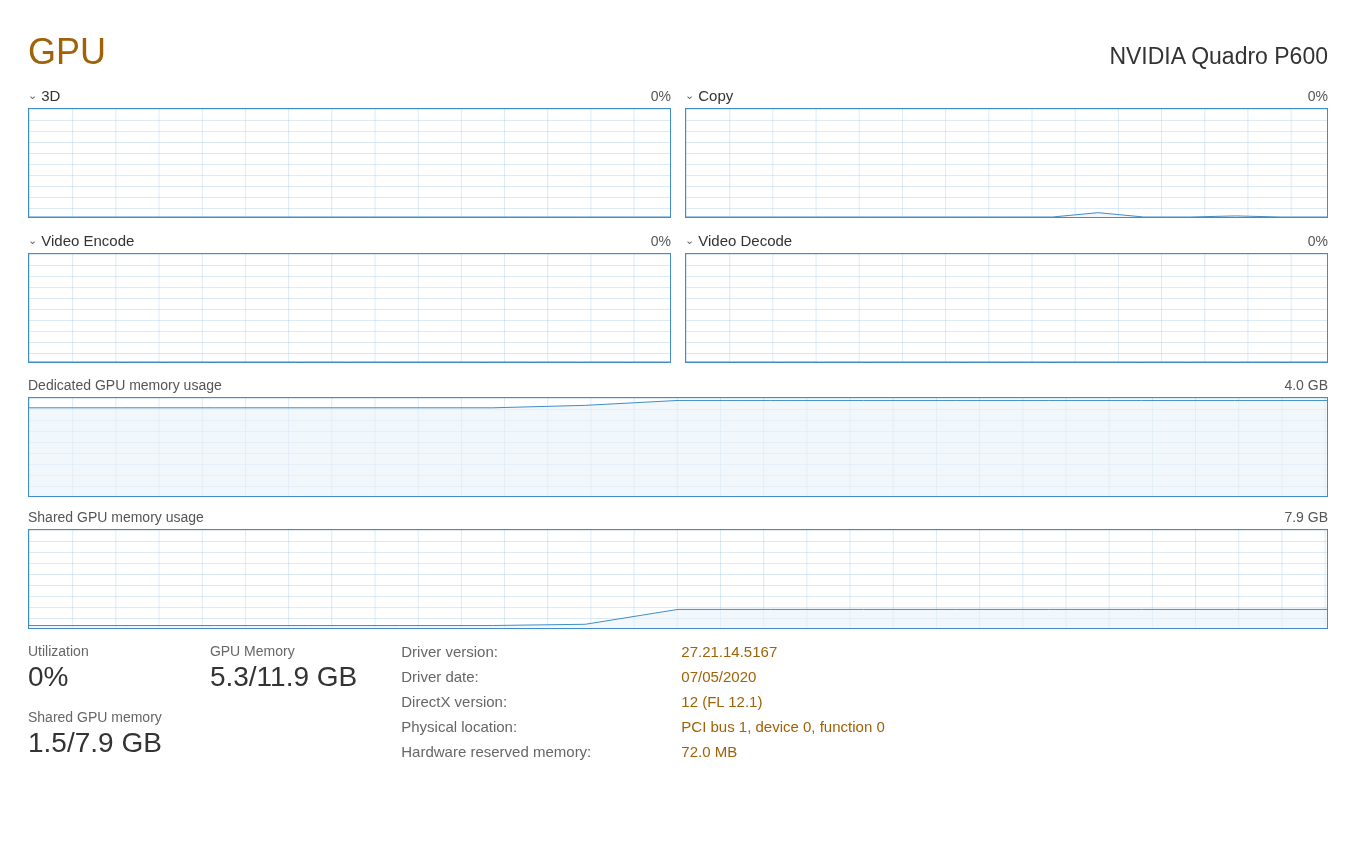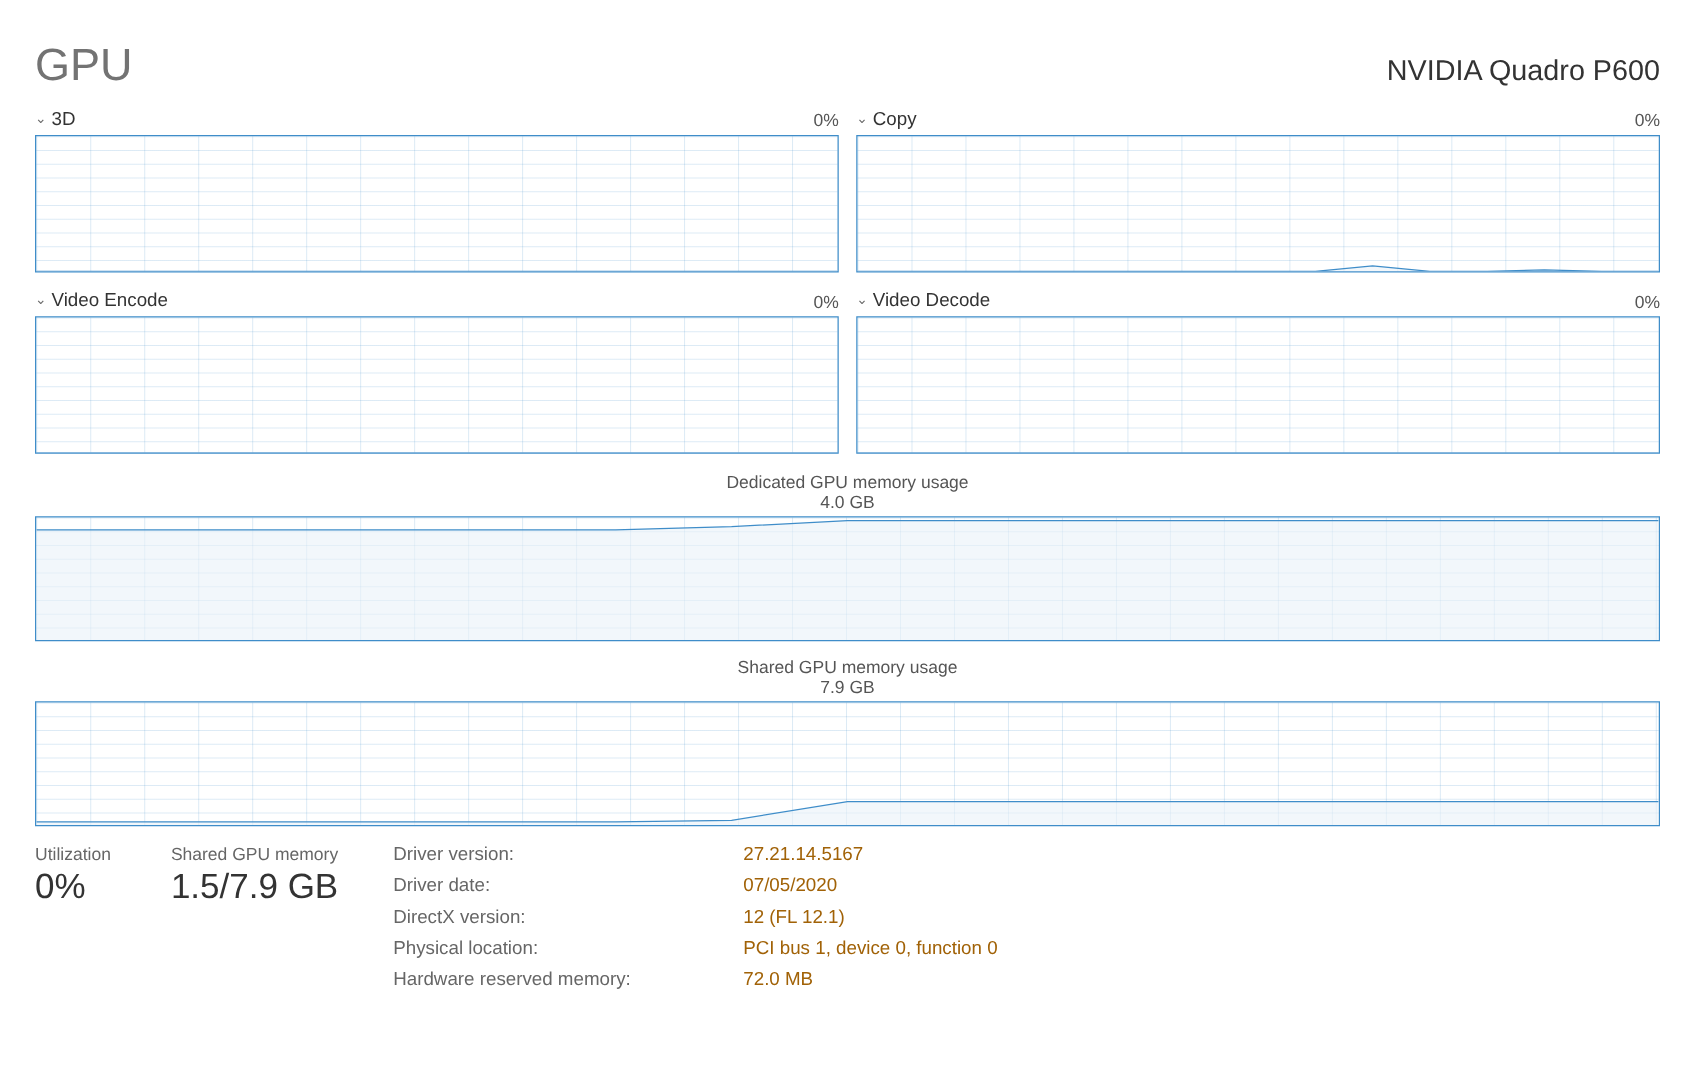--- a/index.html
+++ b/index.html
@@ -12,21 +12,21 @@
     }
     .header {
       display: flex;
       justify-content: space-between;
       align-items: baseline;
       margin-bottom: 14px;
     }
     .page-title {
       font-size: 36px;
       font-weight: 400;
-      color: #737373;
+      color: #a16207;
     }
     .gpu-name {
       font-size: 23px;
       font-weight: 400;
       color: #333;
       margin-top: 25px;
     }
     .engines {
       display: grid;
       grid-template-columns: 1fr 1fr;
@@ -74,21 +74,20 @@
       height: 100%;
     }
     .mem-block { margin-bottom: 12px; }
     .mem-header {
       display: flex;
       justify-content: space-between;
       align-items: center;
       font-size: 14px;
       color: #555;
       margin-bottom: 4px;
-      flex-direction: column;
     }
     .mem-graph { height: 100px; }
     .stats {
       display: flex;
       gap: 44px;
       margin-top: 14px;
     }
     .stats-left {
       display: grid;
       grid-template-columns: auto auto;
@@ -218,20 +217,24 @@
         <path d="M0,974.6835443037975L71.42857142857143,974.6835443037975L142.85714285714286,974.6835443037975L214.28571428571428,974.6835443037975L285.7142857142857,974.6835443037975L357.14285714285717,974.6835443037975L428.57142857142856,962.0253164556962L500,810.126582278481L571.4285714285714,810.126582278481L642.8571428571429,810.126582278481L714.2857142857143,810.126582278481L785.7142857142858,810.126582278481L857.1428571428571,810.126582278481L928.5714285714286,810.126582278481L1000,810.126582278481" class="line-stroke" vector-effect="non-scaling-stroke"></path>
       </svg>
     </div>
 </div>
 
 <div class="stats">
   <div class="stats-left">
     <div class="stat">
       <small>Utilization</small>
       <div class="stat-big">0%</div>
+    </div>
+    <div class="stat">
+      <small>GPU Memory</small>
+      <div class="stat-big">5.3/11.9 GB</div>
     </div>
     <div class="stat">
       <small>Shared GPU memory</small>
       <div class="stat-big">1.5/7.9 GB</div>
     </div>
   </div>
 
   <div class="props">
     <div class="prop-label">Driver version:</div>
     <div class="prop-value">27.21.14.5167</div>

